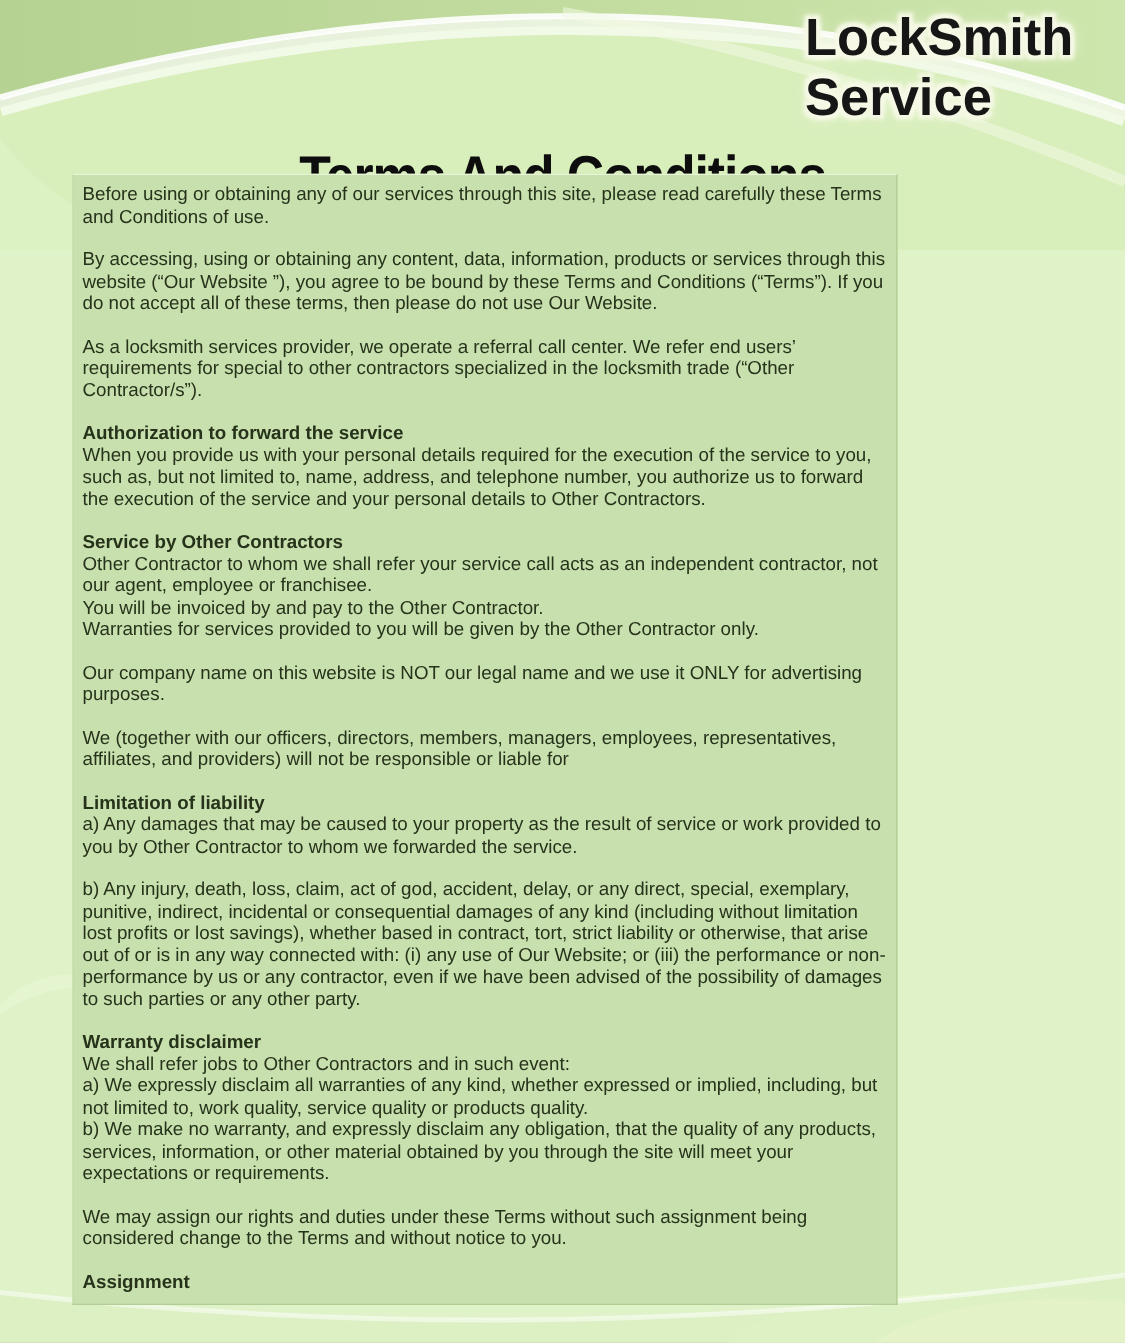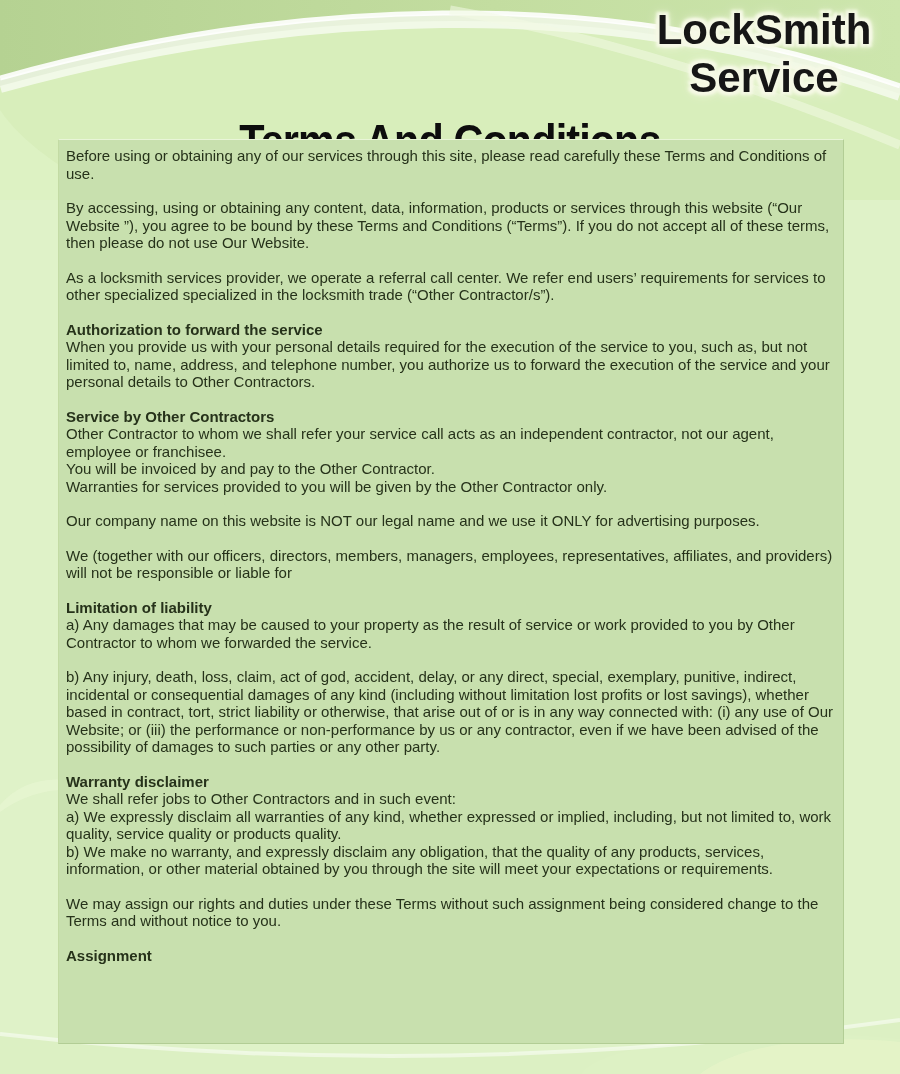--- a/index.html
+++ b/index.html
@@ -25,21 +25,20 @@
     font-family:"Liberation Sans", sans-serif;
   }
   .decor{position:absolute;left:0;pointer-events:none;}
   .decor-top{top:0;width:900px;height:200px;}
   .decor-mid{top:760px;width:120px;height:60px;}
   .decor-bottom{bottom:0;width:900px;height:70px;}
 
   .logo{
     position:absolute;
     top:6px;right:16px;width:240px;
-    text-align:center;
     font-weight:bold;
     font-size:42px;
     line-height:48px;
     color:var(--logo-text);
     letter-spacing:0px;
     text-shadow:
       -3px -3px 3px var(--logo-glow),
        3px -3px 3px var(--logo-glow),
       -3px  3px 3px var(--logo-glow),
        3px  3px 3px var(--logo-glow),
@@ -54,21 +53,21 @@
     font-size:46px;
     line-height:48px;
     letter-spacing:-1px;
     color:var(--title-text);
     transform:scaleX(0.9);
     transform-origin:50% 50%;
   }
   .terms-panel{
     position:absolute;
     left:58px;top:139px;
-    width:786px;height:905px;
+    width:660px;height:905px;
     background:var(--panel-bg);
     border:1px solid var(--panel-border);
     border-top-color:var(--panel-border-top);
     border-left-color:#c3dba4;
     padding:7px 8px 0 7px;
     color:var(--text);
     font-size:15px;
     line-height:17.5px;
   }
   .block{margin:0;white-space:pre-line;}
@@ -109,21 +108,21 @@
 <div class="logo">
   <div>LockSmith</div>
   <div>Service</div>
 </div>
 
 <h1 class="page-title">Terms And Conditions</h1>
 
 <div class="terms-panel">
     <div class="block p">Before using or obtaining any of our services through this site, please read carefully these Terms and Conditions of use.</div>
     <div class="block p">By accessing, using or obtaining any content, data, information, products or services through this website (“Our Website ”), you agree to be bound by these Terms and Conditions (“Terms”). If you do not accept all of these terms, then please do not use Our Website.</div>
-    <div class="block p">As a locksmith services provider, we operate a referral call center. We refer end users’ requirements for services to other specialized specialized in the locksmith trade (“Other Contractor/s”).</div>
+    <div class="block p">As a locksmith services provider, we operate a referral call center. We refer end users’ requirements for special to other contractors specialized in the locksmith trade (“Other Contractor/s”).</div>
     <div class="block h">Authorization to forward the service</div>
     <div class="block p">When you provide us with your personal details required for the execution of the service to you, such as, but not limited to, name, address, and telephone number, you authorize us to forward the execution of the service and your personal details to Other Contractors.</div>
     <div class="block h">Service by Other Contractors</div>
     <div class="block p">Other Contractor to whom we shall refer your service call acts as an independent contractor, not our agent, employee or franchisee.
 You will be invoiced by and pay to the Other Contractor.
 Warranties for services provided to you will be given by the Other Contractor only.</div>
     <div class="block p">Our company name on this website is NOT our legal name and we use it ONLY for advertising purposes.</div>
     <div class="block p">We (together with our officers, directors, members, managers, employees, representatives, affiliates, and providers) will not be responsible or liable for</div>
     <div class="block h">Limitation of liability</div>
     <div class="block p">a) Any damages that may be caused to your property as the result of service or work provided to you by Other Contractor to whom we forwarded the service.</div>

